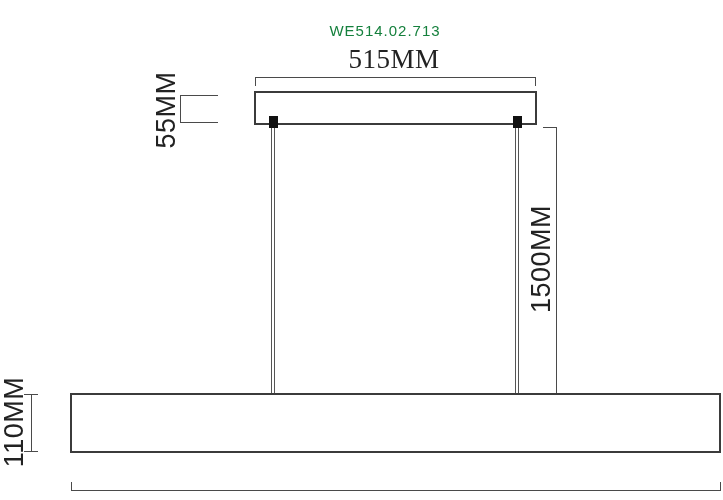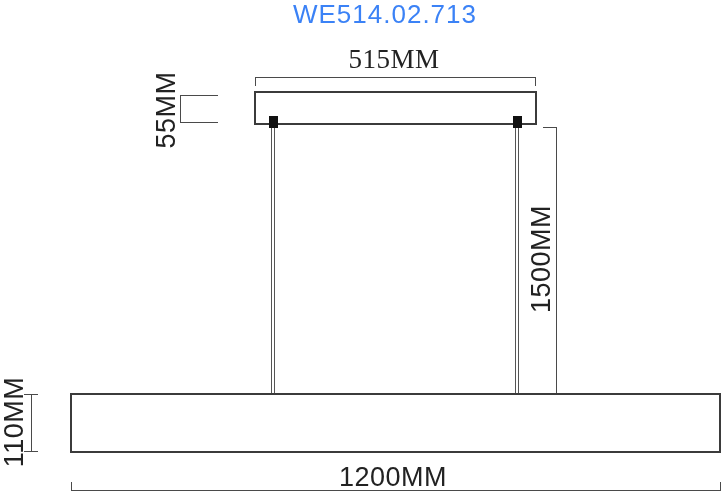--- a/index.html
+++ b/index.html
@@ -5,24 +5,24 @@
   html,body { margin:0; padding:0; background:#ffffff; }
   #stage {
     position:relative;
     width:723px; height:500px;
     background:#ffffff;
     font-family:"Liberation Sans", sans-serif;
     overflow:hidden;
   }
   .title {
     position:absolute;
-    left:385px; top:14px;
+    left:385px; top:30px;
     transform:translate(-50%,-50%);
-    font-size:26px; letter-spacing:1px;
-    color:#3b82f6; white-space:nowrap;
+    font-size:15px; letter-spacing:1px;
+    color:#15803d; white-space:nowrap;
   }
   .dim-label {
     position:absolute;
     transform:translate(-50%,-50%);
     font-size:27px; letter-spacing:0.5px;
     color:#222222; white-space:nowrap;
   }
   .dim-label.vertical {
     transform:translate(-50%,-50%) rotate(-90deg);
   }
@@ -71,18 +71,17 @@
   <div class="dline" style="left:556px; top:127px; width:1px; height:267px;"></div>
   <div class="dline" style="left:543px; top:127px; width:14px; height:1px;"></div>
 
   <div class="obj-rect" style="left:70px; top:393px; width:651px; height:60px;"></div>
 
   <div class="dim-label vertical" style="left:14px; top:422px;">110MM</div>
   <div class="dline" style="left:31px; top:394px; width:1px; height:58px;"></div>
   <div class="dline" style="left:24px; top:394px; width:14px; height:1px;"></div>
   <div class="dline" style="left:24px; top:451px; width:14px; height:1px;"></div>
 
-  <div class="dim-label" style="left:393px; top:477px;">1200MM</div>
   <div class="dline" style="left:71px; top:490px; width:650px; height:1px;"></div>
   <div class="dline" style="left:71px; top:482px; width:1px; height:8px;"></div>
   <div class="dline" style="left:720px; top:482px; width:1px; height:8px;"></div>
 
 </div>
 
 </body></html>

